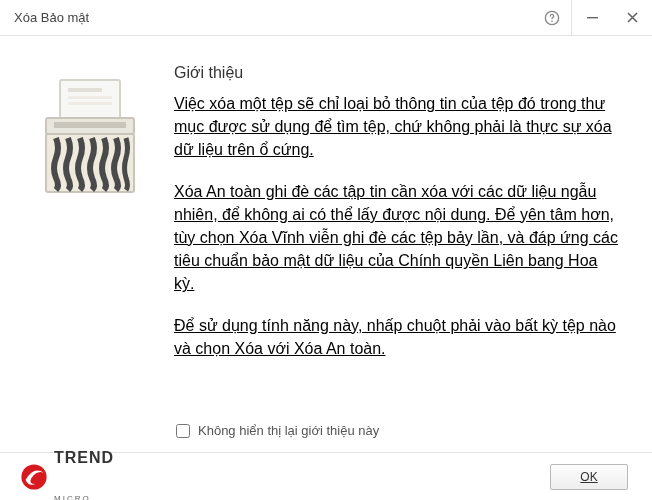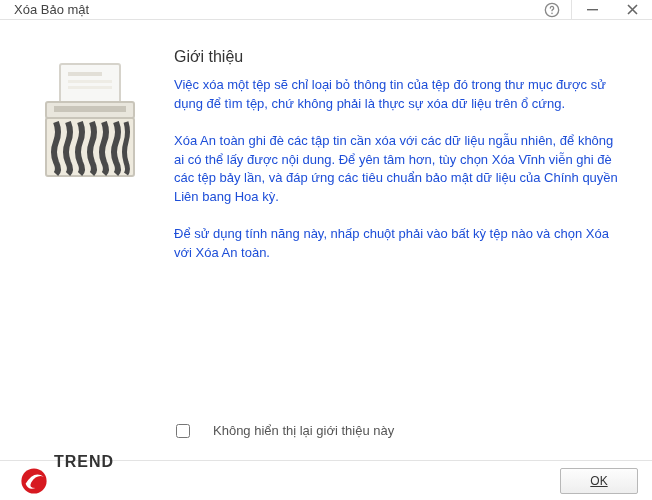--- a/index.html
+++ b/index.html
@@ -7,21 +7,21 @@
     width: 652px;
     height: 500px;
     background: #ffffff;
     font-family: "Segoe UI", Arial, sans-serif;
     font-size: 13px;
     color: #333;
     overflow: hidden;
     position: relative;
   }
   .titlebar {
-    height: 20px;
+    height: 36px;
     border-bottom: 1px solid #e3e3e3;
     display: flex;
     align-items: center;
     padding-left: 14px;
   }
   .titlebar-title {
     flex: 1;
     font-size: 13px;
     color: #444;
   }
@@ -55,47 +55,48 @@
   }
   .illus-col { width: 120px; flex-shrink: 0; padding-top: 14px;}
   .text-col { flex: 1; padding-left: 14px; }
   .heading {
     font-size: 16px;
     font-weight: 400;
     color: #333;
     margin-bottom: 10px;
   }
   .para {
-    font-size: 13px;
+    font-size: 16px;
     line-height: 1.45;
-    color: #1d4ed8;
+    color: #000000;
     margin-bottom: 18px;
+    text-decoration: underline;
   }
   .shredder { width: 100px; }
   .checkbox-row {
     position: absolute;
     left: 176px;
     bottom: 62px;
     display: flex;
     align-items: center;
-    gap: 23px;
+    gap: 8px;
     font-size: 13px;
     color: #555;
   }
   .checkbox-row input[type="checkbox"]{
     width: 14px; height: 14px; cursor: pointer;
   }
   .footer {
     position: absolute;
     left: 0; right: 0; bottom: 0;
-    height: 40px;
+    height: 48px;
     border-top: 1px solid #e3e3e3;
     display: flex;
     align-items: center;
-    padding: 0 14px 0 20px;
+    padding: 0 24px 0 20px;
   }
   .brand {
     display: flex;
     align-items: center;
     gap: 6px;
   }
   .brand-text {
     display: flex;
     flex-direction: column;
     line-height: 1;

